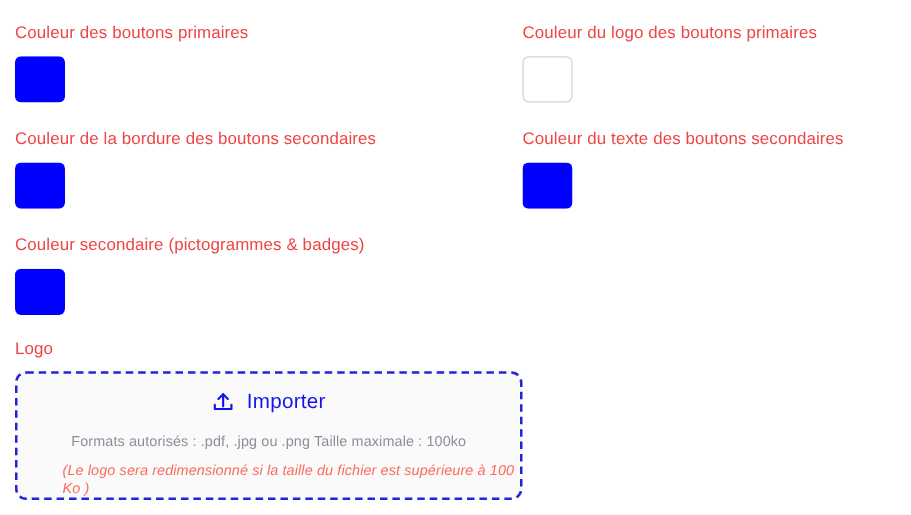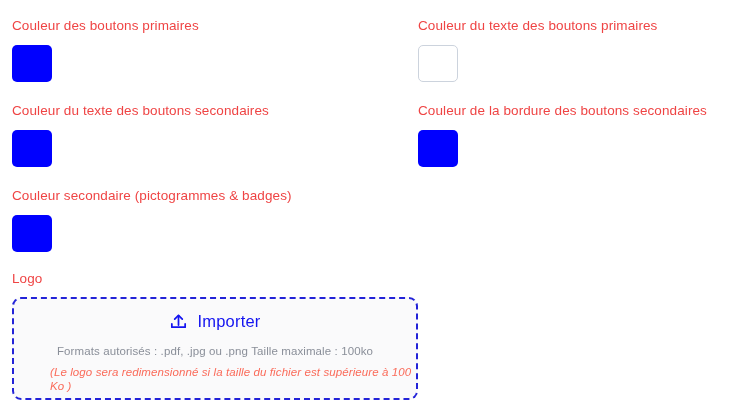--- a/index.html
+++ b/index.html
@@ -73,21 +73,21 @@
     margin-top: 10px;
     width: 406px;
     height: 103px;
     box-sizing: border-box;
     border: 2px dashed #2323d8;
     border-radius: 9px;
     background: #fafafb;
     display: flex;
     flex-direction: column;
     align-items: center;
-    justify-content: flex-start;
+    justify-content: space-between;
     padding-top: 13px;
   }
 
   .import-button {
     display: flex;
     align-items: center;
     gap: 9px;
     background: transparent;
     border: none;
     cursor: pointer;
@@ -130,31 +130,31 @@
 <div class="settings-form">
 
   <div class="color-grid">
 
     <div class="color-field">
       <span class="field-label">Couleur des boutons primaires</span>
       <div class="swatch" style="background-color: rgb(0, 0, 255);"></div>
     </div>
 
     <div class="color-field">
-      <span class="field-label">Couleur du texte des boutons primaires</span>
+      <span class="field-label">Couleur du logo des boutons primaires</span>
       <div class="swatch bordered" style="background-color: rgb(255, 255, 255); border-color: rgb(204, 211, 221);"></div>
     </div>
 
     <div class="color-field">
-      <span class="field-label">Couleur du texte des boutons secondaires</span>
+      <span class="field-label">Couleur de la bordure des boutons secondaires</span>
       <div class="swatch" style="background-color: rgb(0, 0, 255);"></div>
     </div>
 
     <div class="color-field">
-      <span class="field-label">Couleur de la bordure des boutons secondaires</span>
+      <span class="field-label">Couleur du texte des boutons secondaires</span>
       <div class="swatch" style="background-color: rgb(0, 0, 255);"></div>
     </div>
 
 
     <div class="color-field">
       <span class="field-label">Couleur secondaire (pictogrammes &amp; badges)</span>
       <div class="swatch" style="background-color: rgb(0, 0, 255);"></div>
     </div>
 
   </div>

